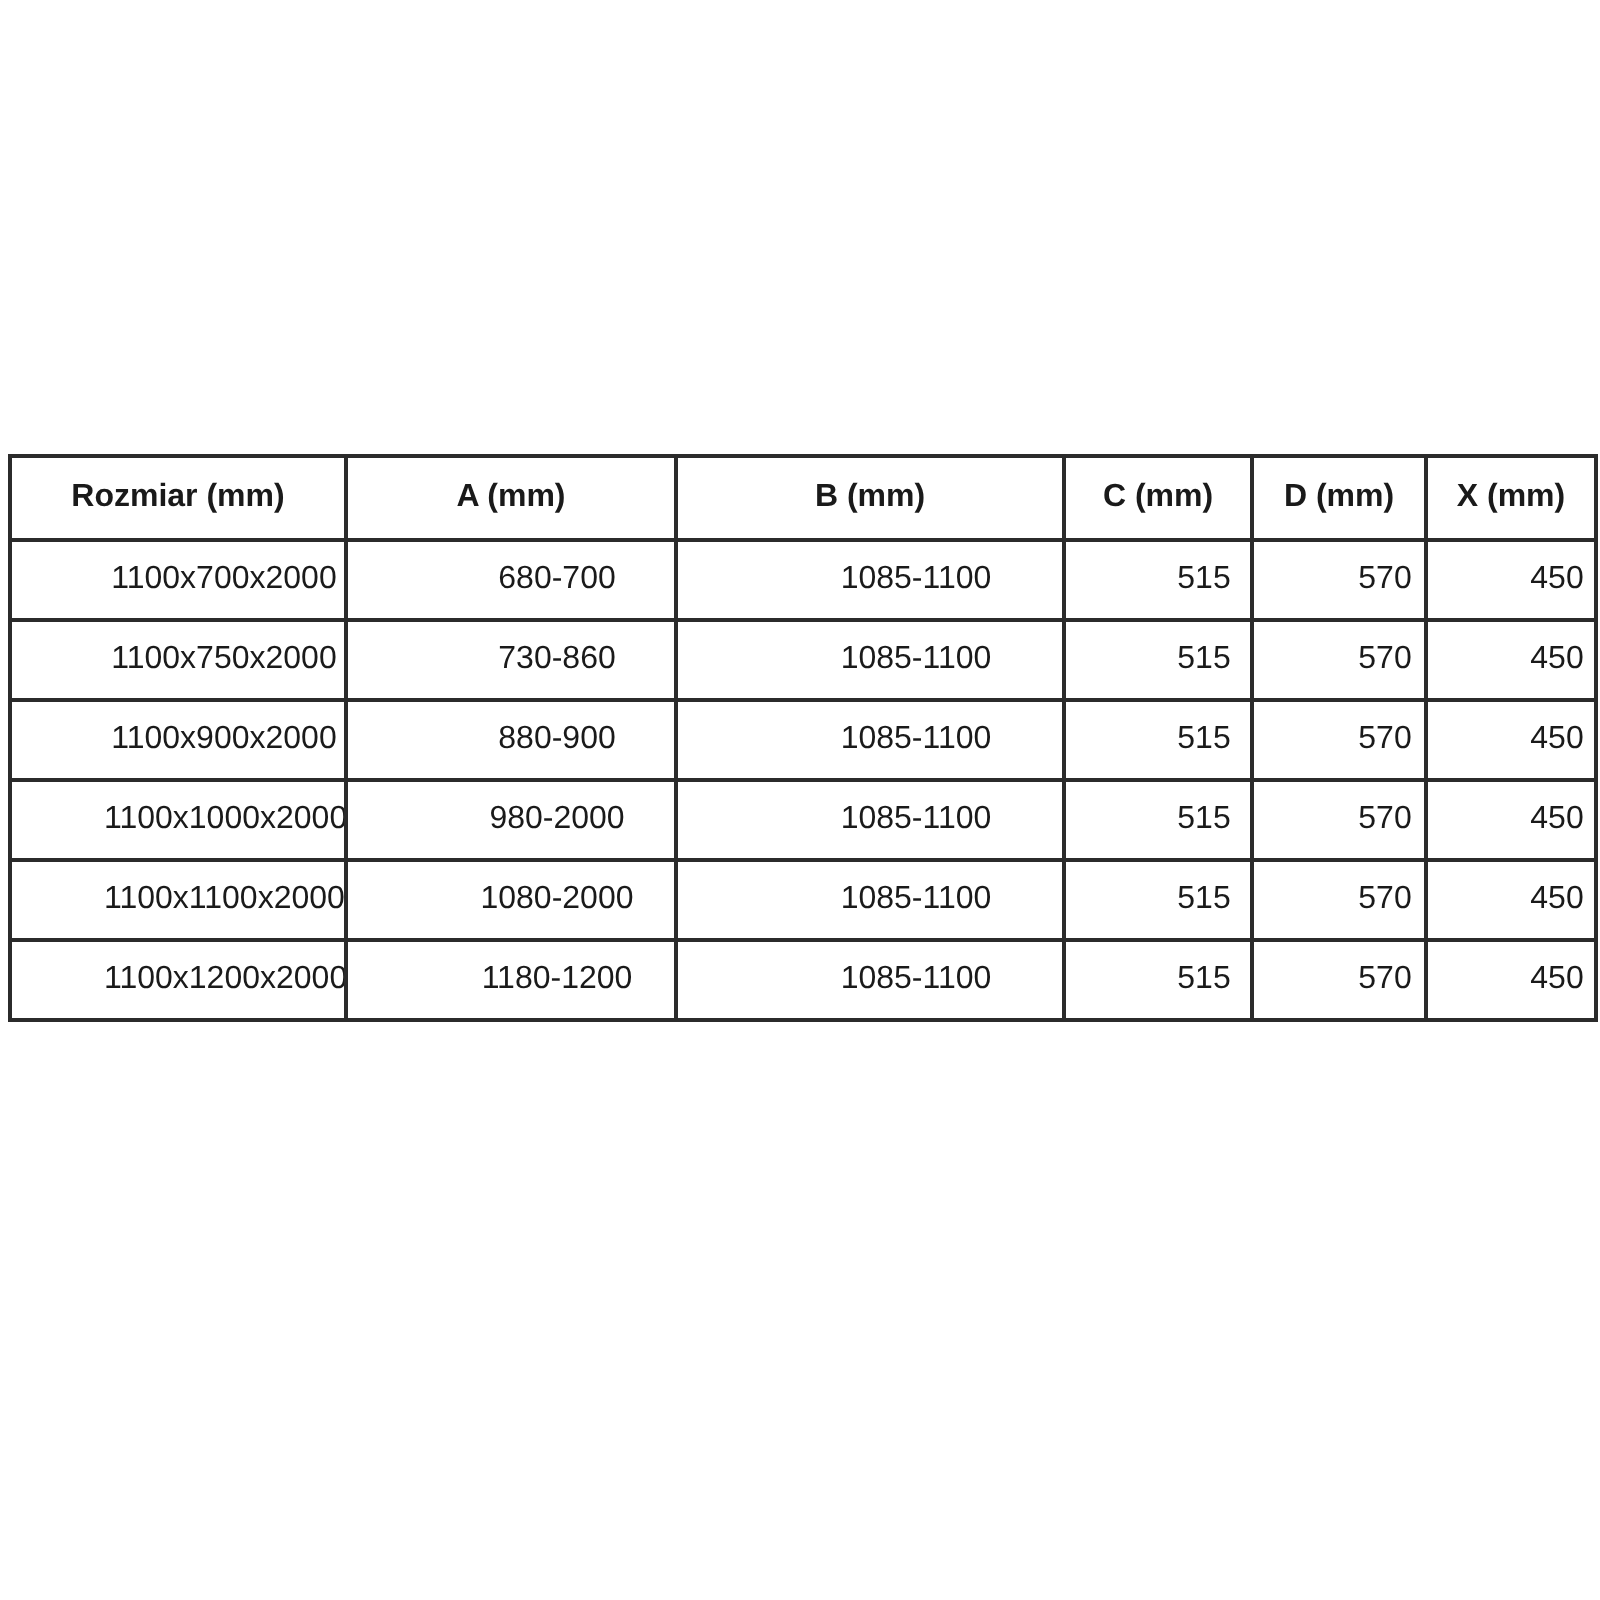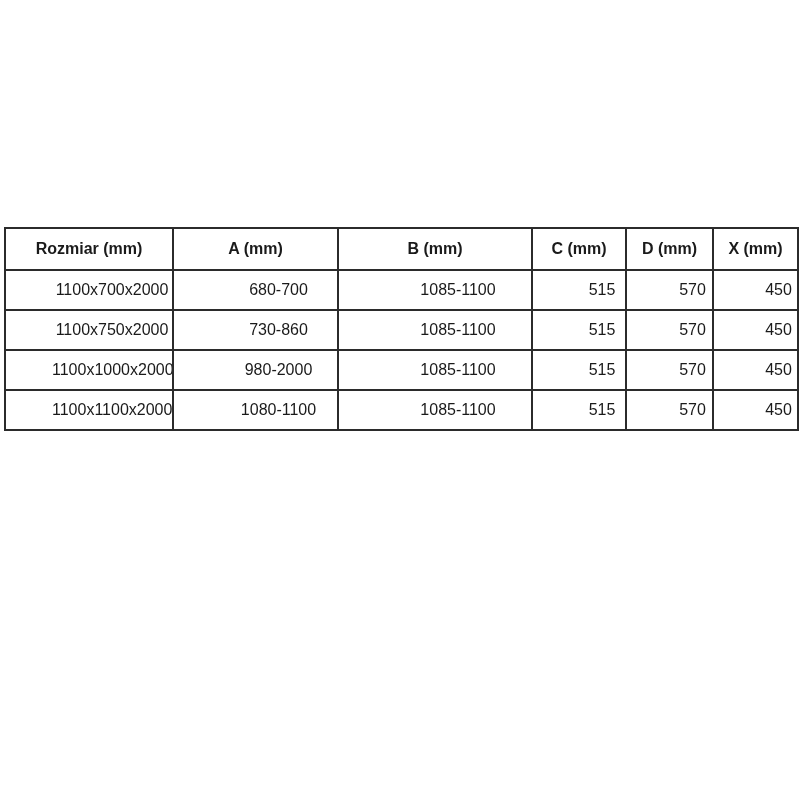--- a/index.html
+++ b/index.html
@@ -87,30 +87,46 @@
         </tr>
         <tr>
           <td>1100x750x2000</td>
           <td>730-860</td>
           <td>1085-1100</td>
           <td>515</td>
           <td>570</td>
           <td>450</td>
         </tr>
         <tr>
+          <td>1100x900x2000</td>
+          <td>880-900</td>
+          <td>1085-1100</td>
+          <td>515</td>
+          <td>570</td>
+          <td>450</td>
+        </tr>
+        <tr>
           <td>1100x1000x2000</td>
           <td>980-2000</td>
           <td>1085-1100</td>
           <td>515</td>
           <td>570</td>
           <td>450</td>
         </tr>
         <tr>
           <td>1100x1100x2000</td>
-          <td>1080-1100</td>
+          <td>1080-2000</td>
+          <td>1085-1100</td>
+          <td>515</td>
+          <td>570</td>
+          <td>450</td>
+        </tr>
+        <tr>
+          <td>1100x1200x2000</td>
+          <td>1180-1200</td>
           <td>1085-1100</td>
           <td>515</td>
           <td>570</td>
           <td>450</td>
         </tr>
       </tbody>
   </table>
 </div>
 
 </body></html>

